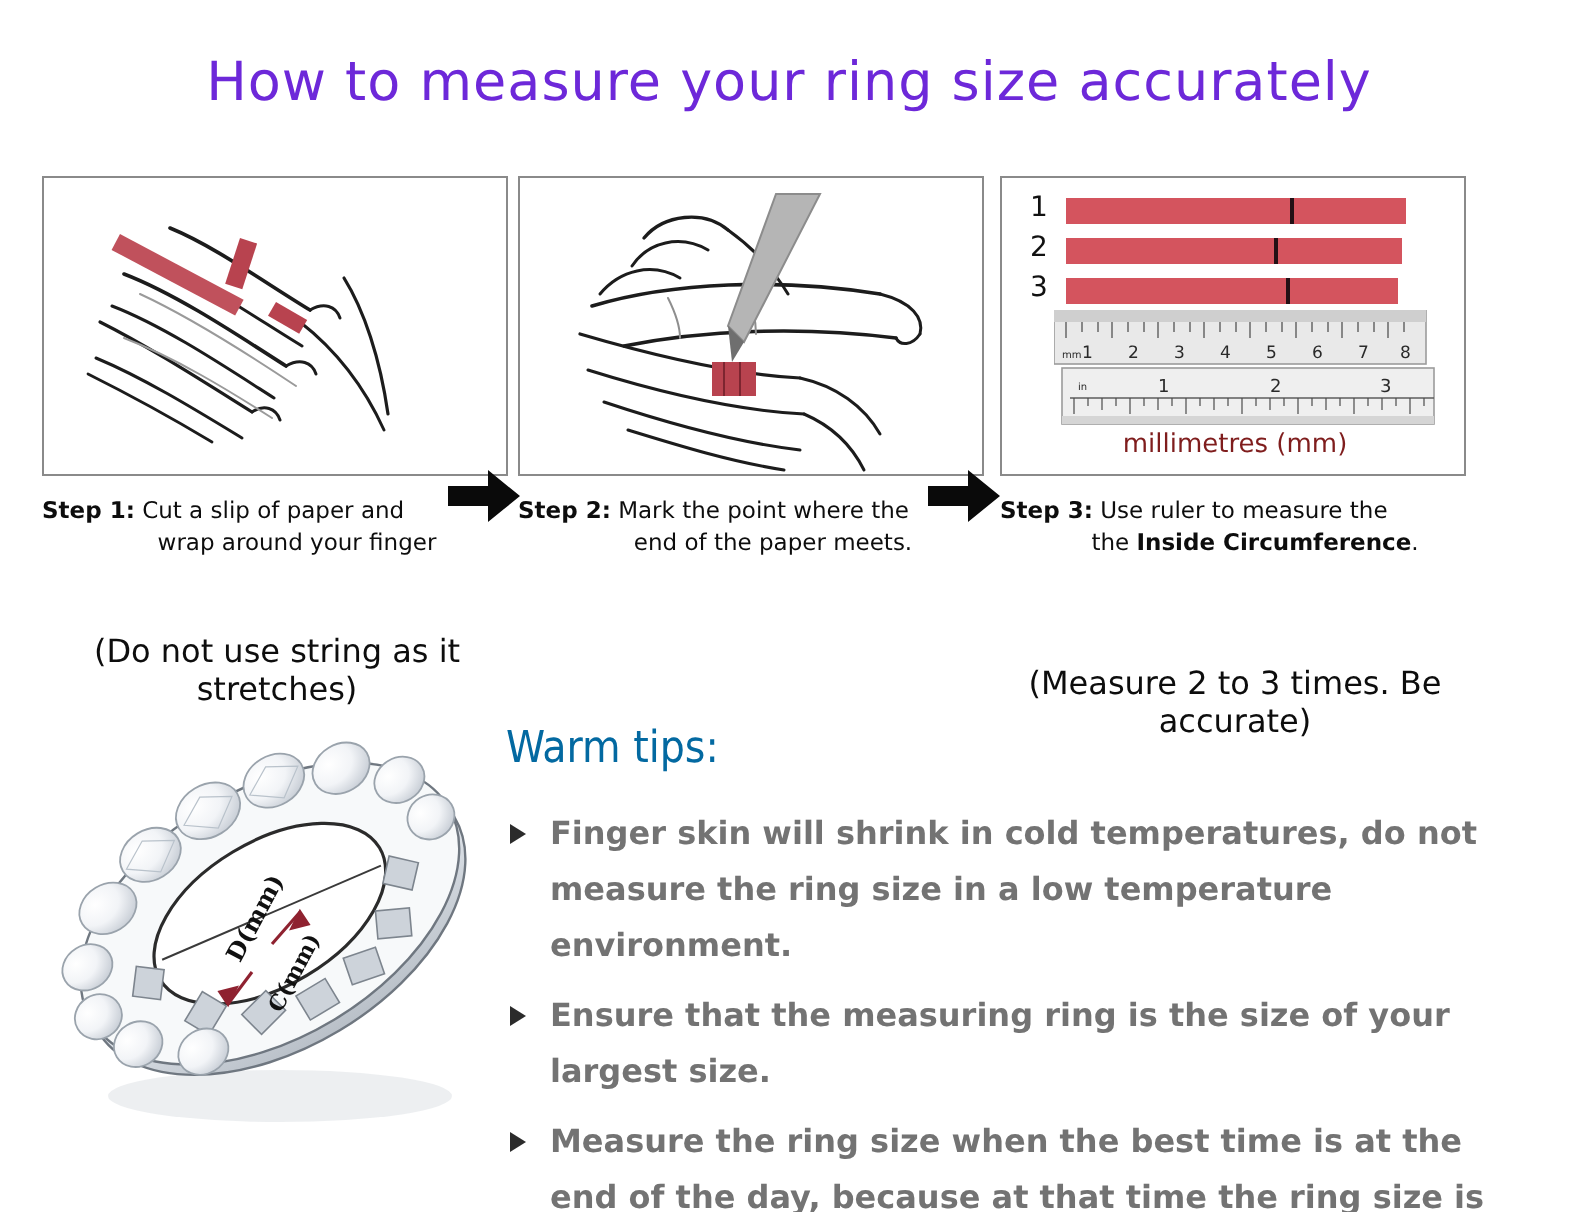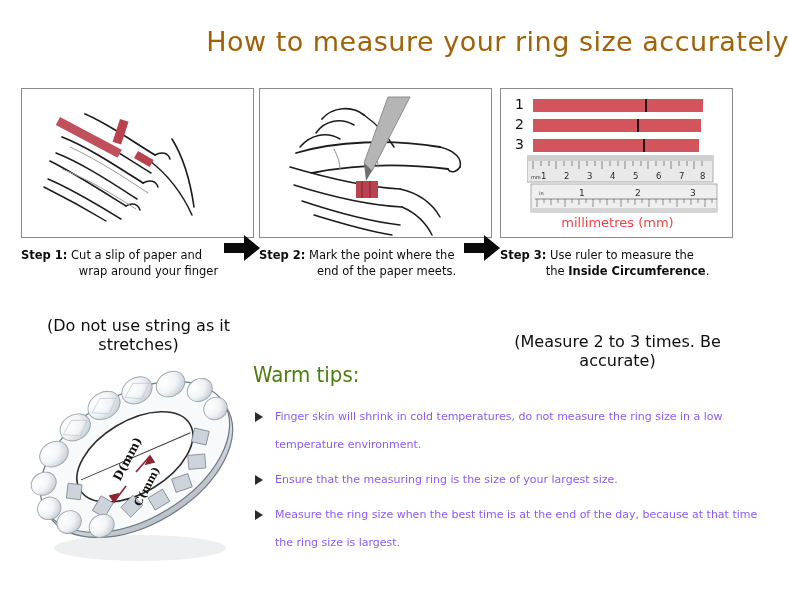--- a/index.html
+++ b/index.html
@@ -14,25 +14,25 @@
     font-family: "DejaVu Sans", sans-serif;
     overflow: hidden;
   }
 
   
   #page-title {
     position: absolute;
     top: 26px;
     left: 0;
     width: 789px;
-    text-align: right;
+    text-align: center;
     font-family: "DejaVu Sans", sans-serif;
     font-size: 27px;
     letter-spacing: 0.5px;
-    color: #a16207;
+    color: #6d28d9;
     white-space: nowrap;
   }
 
   
   #steps-row {
     position: absolute;
     top: 88px;
     left: 0;
     width: 789px;
     height: 250px;
@@ -128,31 +128,32 @@
   
   #tips-block {
     position: absolute;
     left: 253px;
     top: 362px;
     width: 510px;
   }
   #tips-heading {
     font-family: "DejaVu Sans Condensed", "DejaVu Sans", sans-serif;
     font-size: 22px;
-    color: #4d7c0f;
+    color: #0369a1;
     margin-bottom: 16px;
   }
   .tip-item {
     position: relative;
     padding-left: 22px;
     margin-bottom: 7px;
     font-family: "DejaVu Sans", sans-serif;
-    font-size: 11px;
+    font-size: 16px;
     line-height: 28px;
-    color: #8b5cf6;
+    color: #737373;
+    font-weight: bold;
   }
   .tip-bullet {
     position: absolute;
     left: 2px;
     top: 9px;
     width: 0;
     height: 0;
     border-left: 8px solid #2b2b2b;
     border-top: 5px solid transparent;
     border-bottom: 5px solid transparent;
@@ -385,21 +386,21 @@
           <line x1="150" y1="44" x2="150" y2="52"></line>
             <line x1="157" y1="44" x2="157" y2="48"></line>
           <line x1="164" y1="44" x2="164" y2="50"></line>
             <line x1="171" y1="44" x2="171" y2="48"></line>
           <line x1="178" y1="44" x2="178" y2="52"></line>
             <line x1="185" y1="44" x2="185" y2="48"></line>
         </g>
         <rect x="4" y="53" width="186" height="4" fill="#d5d5d5"></rect>
       </svg>
 
-      <div style="position:absolute;left:0;top:126px;width:233px;text-align:center;font-family:'DejaVu Sans',sans-serif;font-size:13px;color:#ef4444;">millimetres (mm)</div>
+      <div style="position:absolute;left:0;top:126px;width:233px;text-align:center;font-family:'DejaVu Sans',sans-serif;font-size:13px;color:#7f1d1d;">millimetres (mm)</div>
     </div>
 
     <div class="step-caption">
       <span class="ln1"><span class="lead">Step 3:</span><span> Use ruler to measure the</span></span>
       <span class="ln2"><span>the </span><b class="em">Inside Circumference</b><span>.</span></span>
     </div>
     <div class="step-note">(Measure 2 to 3 times. Be accurate)</div>
   </div>
 
 </div>

